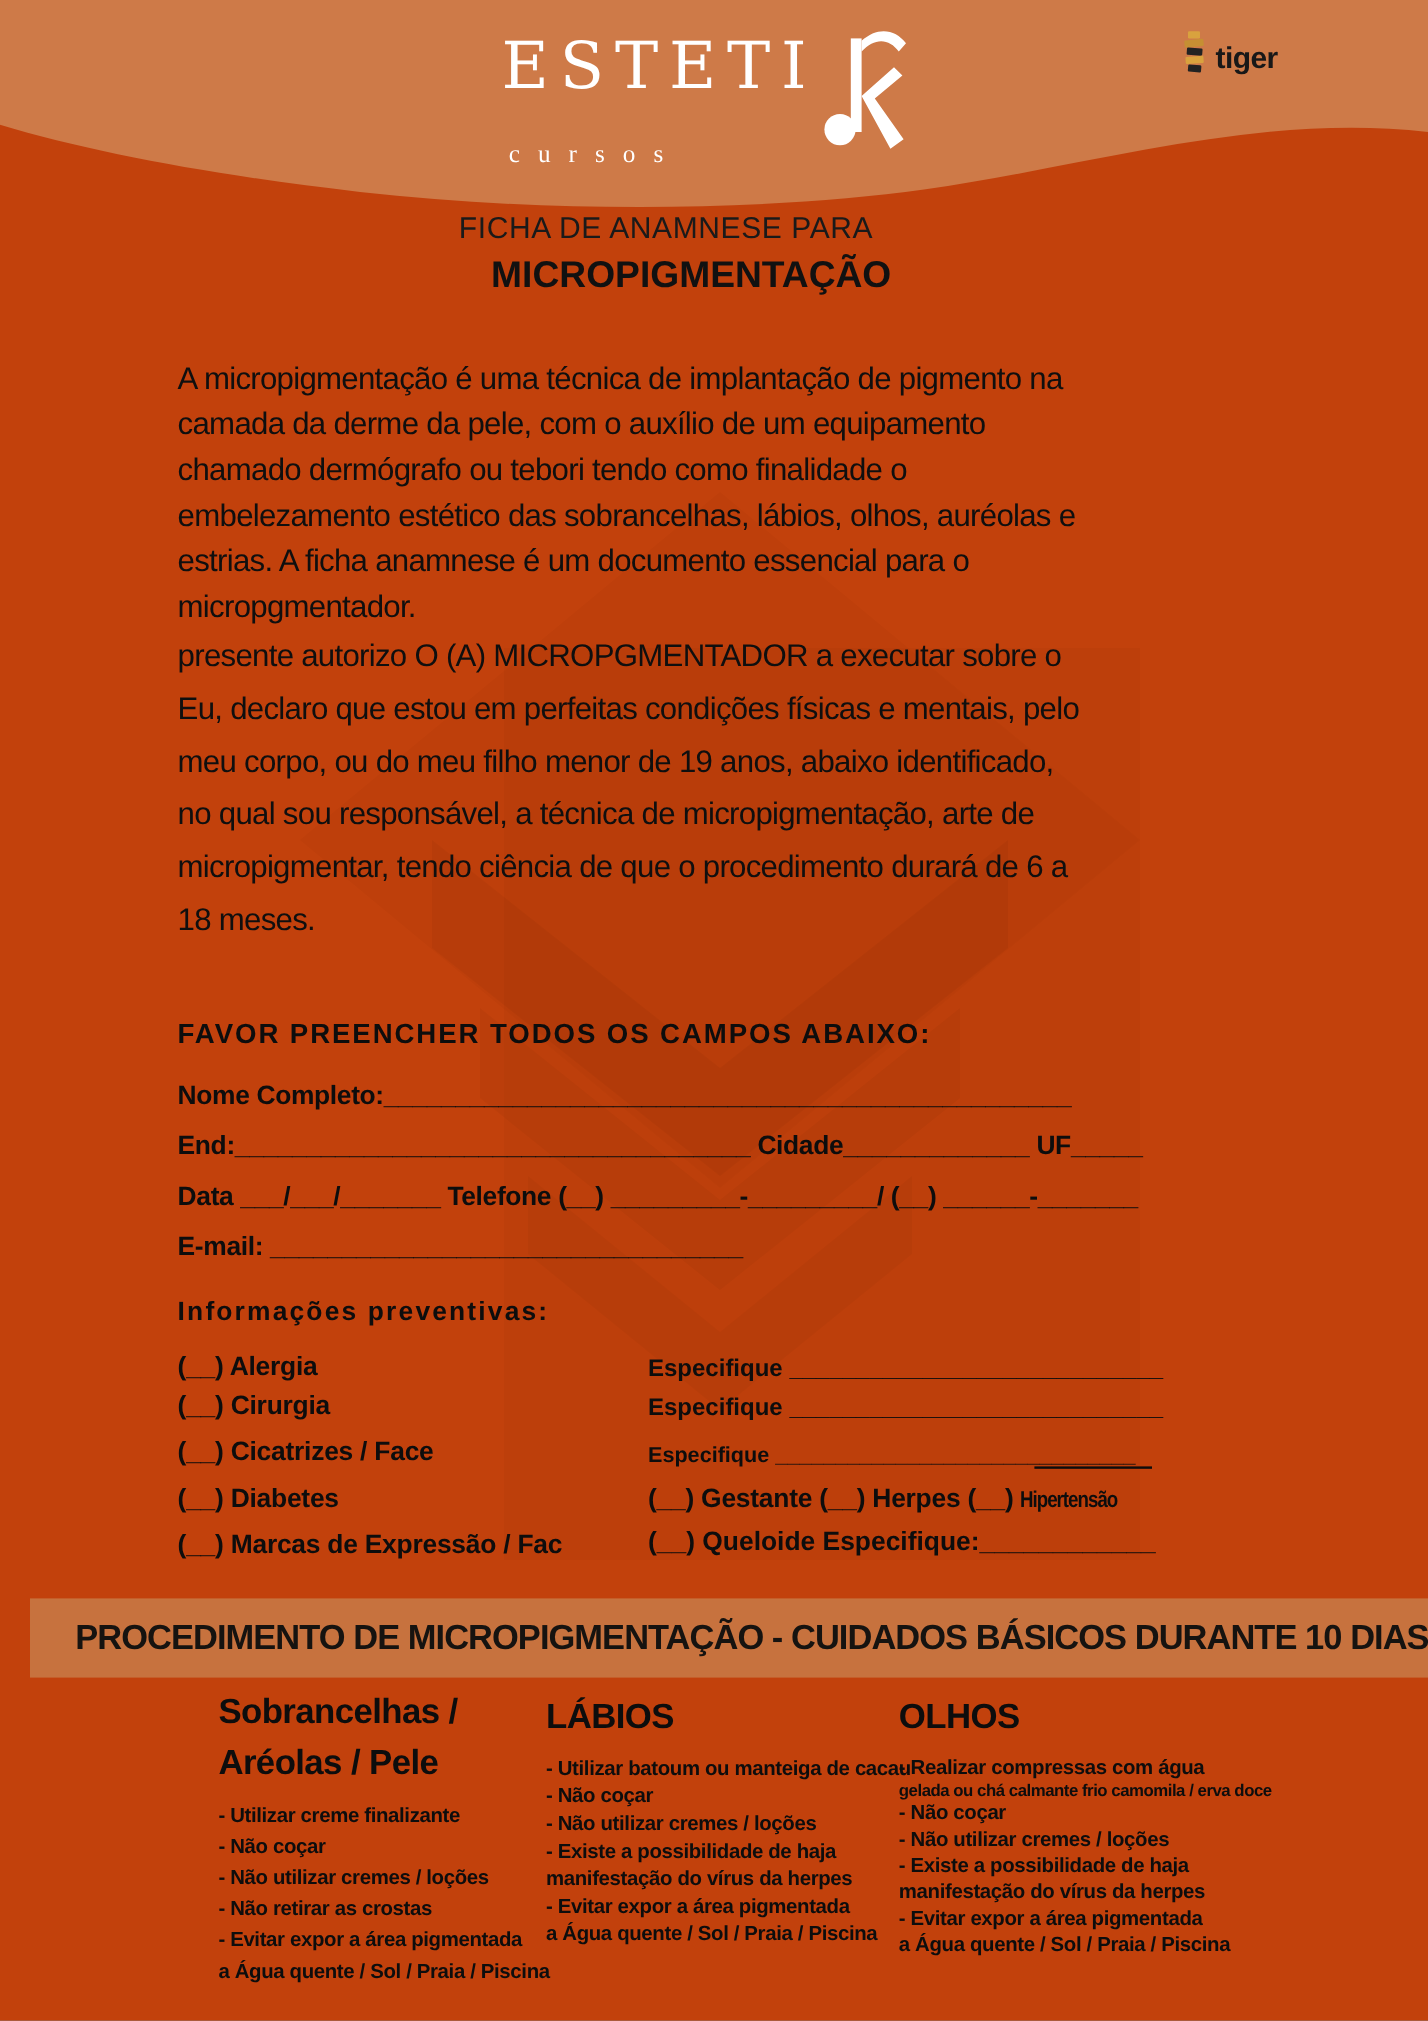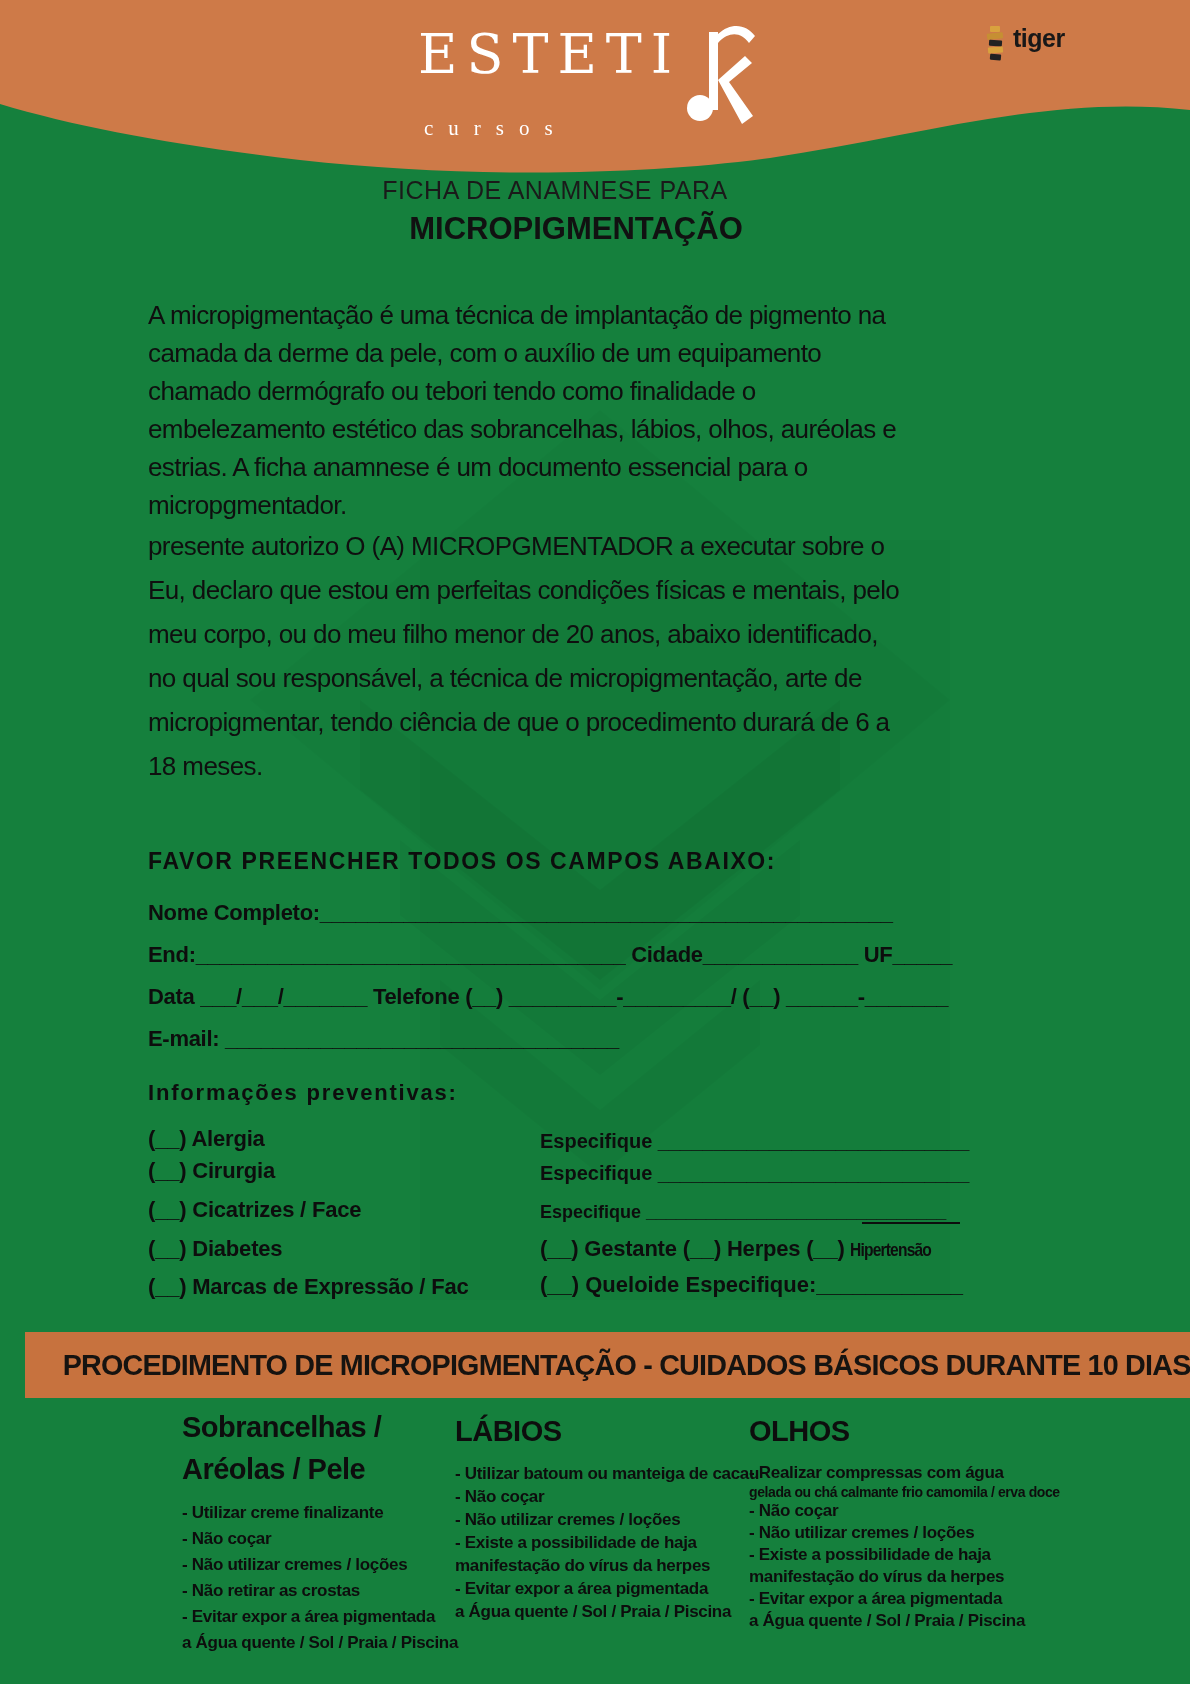--- a/index.html
+++ b/index.html
@@ -1,36 +1,36 @@
 <!DOCTYPE html>
 <html><head>
 <meta charset="utf-8">
 <style>
   html,body{margin:0;padding:0;background:#888;}
   .page{
     position:relative;width:1190px;height:1684px;margin:0 auto;
-    background:#15803d;overflow:hidden;
+    background:#c2410c;overflow:hidden;
     font-family:"Liberation Sans",sans-serif;color:#111;
   }
   
   .header-wave{position:absolute;top:0;left:0;width:1190px;height:180px;z-index:2;}
   
   .logo{position:absolute;top:16px;left:418px;z-index:3;color:#fff;}
   .logo-row{display:flex;align-items:flex-start;}
   .logo-text{
     font-family:"DejaVu Serif",serif;font-size:54px;font-weight:400;
     letter-spacing:9px;line-height:78px;
   }
   .logo-k{margin-left:2px;margin-top:2px;}
   .logo-sub{
     font-family:Liberation Serif, serif;font-size:21px;font-weight:400;
     letter-spacing:15px;margin-top:-14px;margin-left:6px;
   }
   
-  .tiger{position:absolute;top:24px;left:982px;z-index:3;display:flex;align-items:flex-start;gap:5px;}
+  .tiger{position:absolute;top:24px;left:982px;z-index:3;display:flex;align-items:flex-end;gap:5px;}
   .tiger-text{font-size:25px;font-weight:bold;color:#181818;letter-spacing:-0.5px;}
   
   .watermark{position:absolute;top:370px;left:250px;z-index:0;}
   
   .doc-title{position:absolute;top:176px;left:0;width:1110px;text-align:center;z-index:1;}
   .doc-title .t1{font-size:25px;letter-spacing:0.5px;color:#1a1a1a;}
   .doc-title .t2{font-size:31px;font-weight:bold;margin-top:6px;color:#111;margin-left:42px;}
   
   .para{position:absolute;left:148px;z-index:1;font-size:26px;letter-spacing:-0.6px;color:#0f0f0f;}
   .para-1{top:296px;width:860px;line-height:38px;}
@@ -126,21 +126,21 @@
     <div>A micropigmentação é uma técnica de implantação de pigmento na</div>
     <div>camada da derme da pele, com o auxílio de um equipamento</div>
     <div>chamado dermógrafo ou tebori  tendo como finalidade o</div>
     <div>embelezamento estético das sobrancelhas, lábios, olhos, auréolas e</div>
     <div>estrias. A ficha anamnese é um documento essencial para o micropgmentador.</div>
   </div>
 
   <div class="para para-2">
     <div>presente autorizo O (A) MICROPGMENTADOR a executar sobre o</div>
     <div>Eu, declaro que estou em perfeitas condições físicas e mentais, pelo</div>
-    <div>meu corpo, ou do meu filho menor de 20 anos, abaixo identificado,</div>
+    <div>meu corpo, ou do meu filho menor de 19 anos, abaixo identificado,</div>
     <div>no qual sou responsável, a técnica de micropigmentação, arte de</div>
     <div>micropigmentar, tendo ciência de que o procedimento durará de 6 a</div>
     <div>18 meses.</div>
   </div>
 
   <div class="instruction">FAVOR PREENCHER TODOS OS CAMPOS ABAIXO:</div>
 
   <div class="form-row row-nome">Nome Completo:________________________________________________</div>
   <div class="form-row row-end">End:____________________________________ Cidade_____________ UF_____</div>
   <div class="form-row row-data">Data ___/___/_______ Telefone (__) _________-_________/ (__) ______-_______</div>

